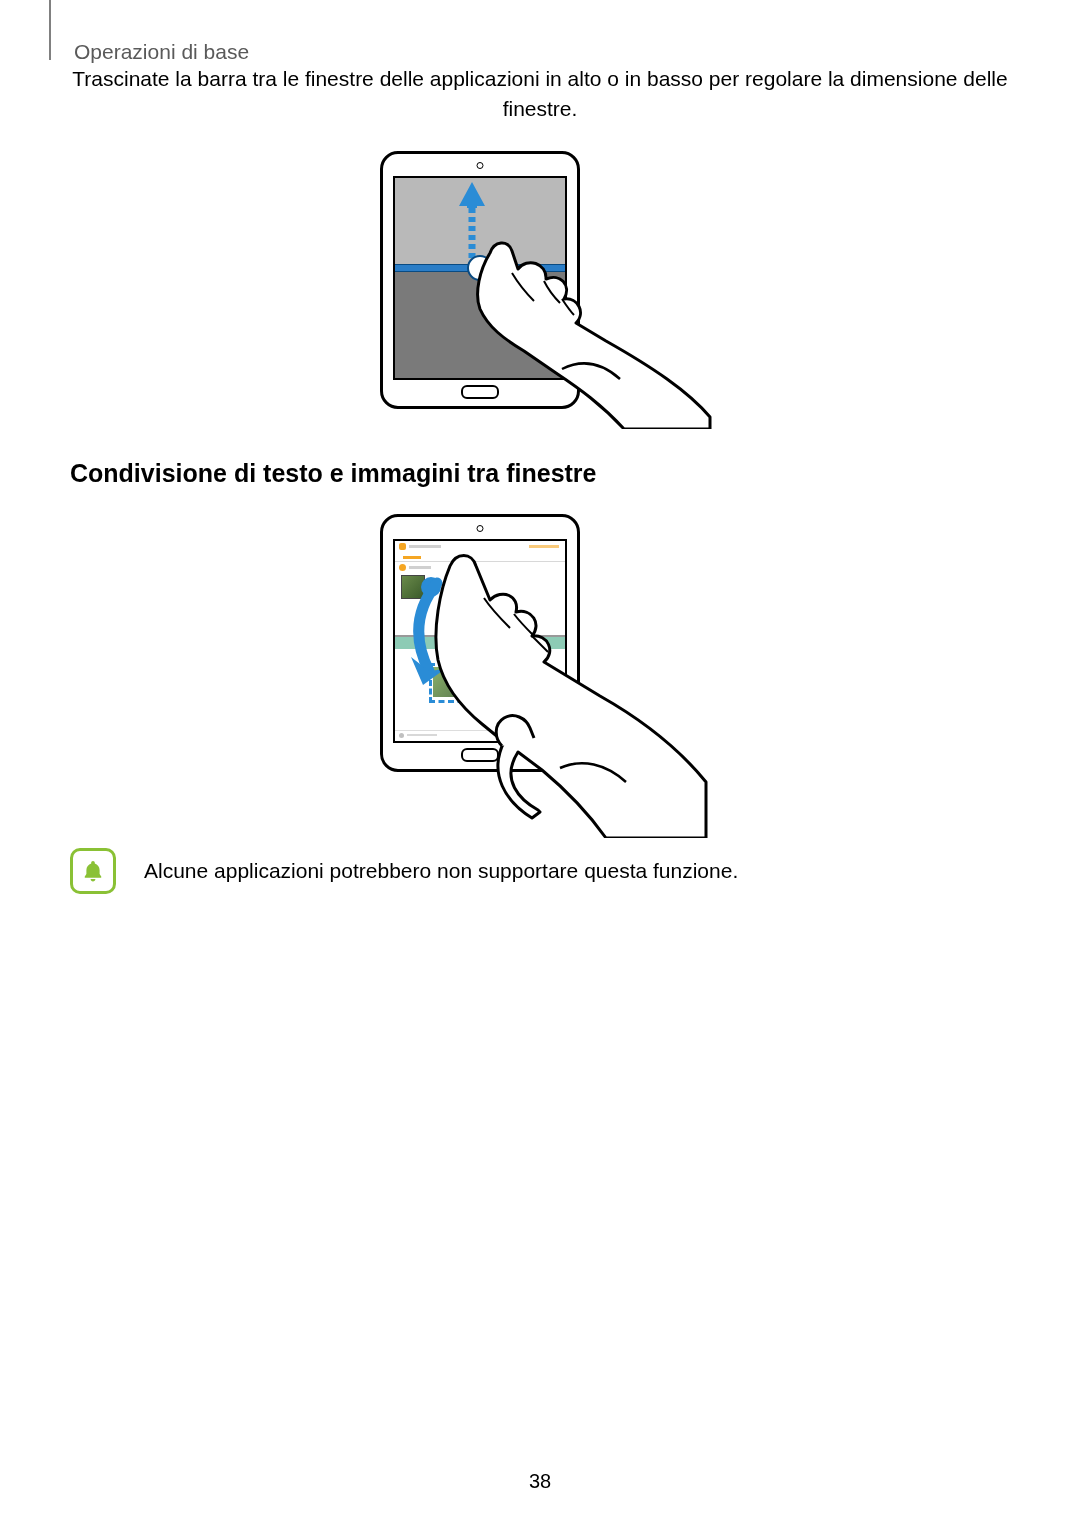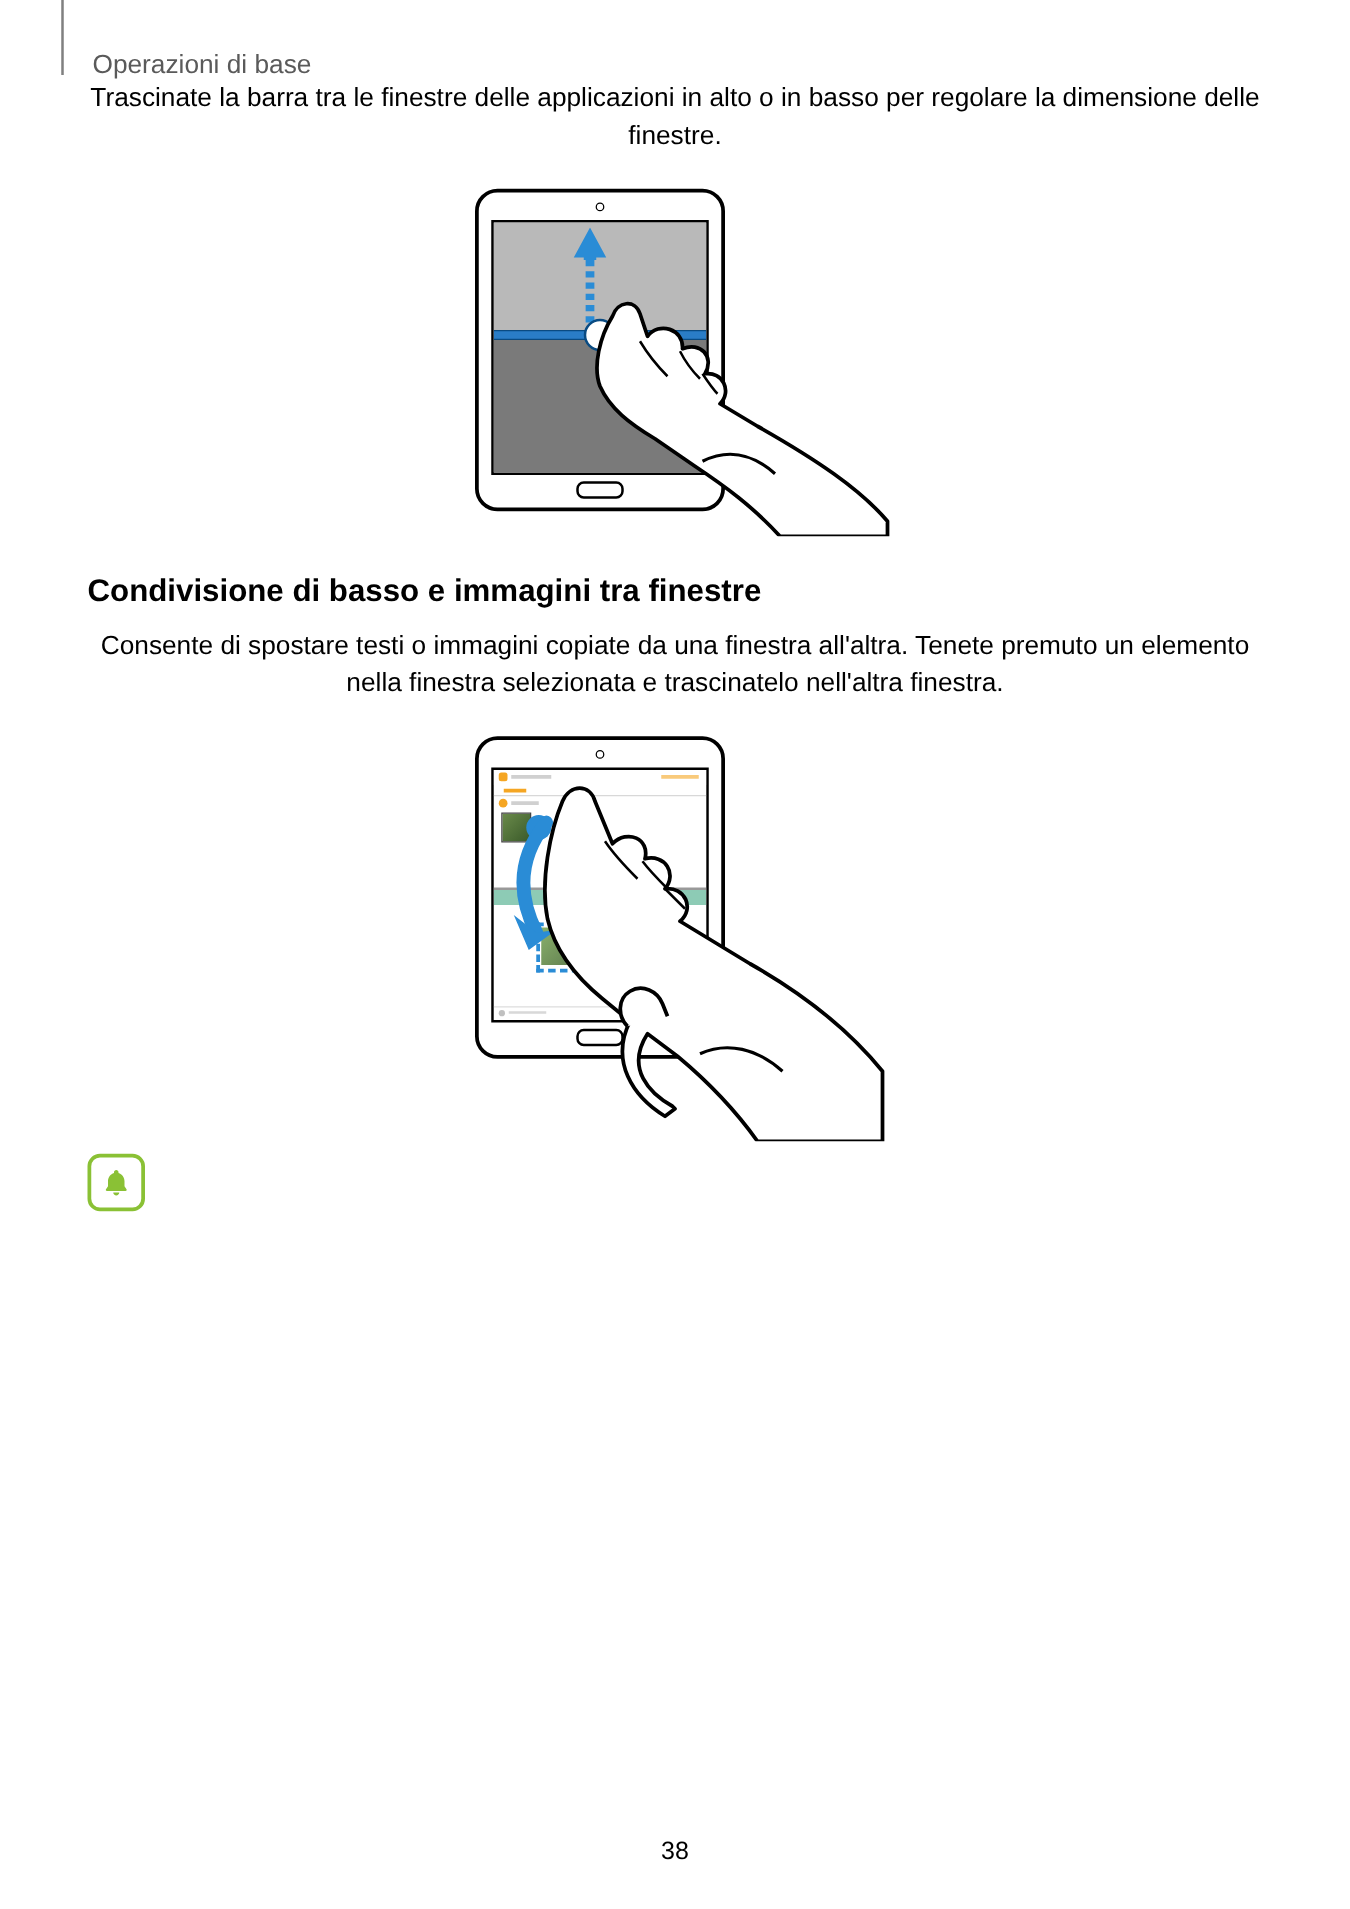--- a/index.html
+++ b/index.html
@@ -337,22 +337,21 @@
                  C52,110 36,98 28,80
                  C22,64 28,40 38,24 Z" fill="#ffffff" stroke="#000" stroke-width="3" stroke-linejoin="round"></path>
         <path d="M60,44 C66,54 74,64 82,72" fill="none" stroke="#000" stroke-width="2"></path>
         <path d="M92,52 C96,60 102,68 108,74" fill="none" stroke="#000" stroke-width="2"></path>
         <path d="M110,70 C114,76 118,82 122,86" fill="none" stroke="#000" stroke-width="2"></path>
         <path d="M110,140 C130,130 150,134 168,150" fill="none" stroke="#000" stroke-width="2.5"></path>
       </svg>
     </div>
   </div>
 
-  <h2 class="section-title second">Condivisione di basso e immagini tra finestre</h2>
-  <p class="body">Consente di spostare testi o immagini copiate da una finestra all'altra. Tenete premuto un elemento nella finestra selezionata e trascinatelo nell'altra finestra.</p>
+  <h2 class="section-title second">Condivisione di testo e immagini tra finestre</h2>
 
   <div class="figure-wrap fig2">
     <div style="position:relative; width: 320px; height: 310px;">
       <div class="tablet">
         <div class="camera-dot"></div>
         <div class="screen">
           <div class="top-app">
             <div class="orange-header">
               <div class="orange-dot1"></div>
               <div class="orange-line1"></div>
@@ -420,16 +419,17 @@
       </svg>
     </div>
   </div>
 
   <div class="note-row">
     <div class="note-icon">
       <svg class="bell" viewBox="0 0 24 24">
         <path d="M12 2 C13 2 13.8 2.8 13.8 3.8 L13.8 4.4 C16.6 5.2 18.6 7.8 18.6 11 L18.6 15 L20.2 17.4 C20.6 18 20.2 18.8 19.4 18.8 L4.6 18.8 C3.8 18.8 3.4 18 3.8 17.4 L5.4 15 L5.4 11 C5.4 7.8 7.4 5.2 10.2 4.4 L10.2 3.8 C10.2 2.8 11 2 12 2 Z M9.6 20 L14.4 20 C14.4 21.3 13.3 22.4 12 22.4 C10.7 22.4 9.6 21.3 9.6 20 Z" fill="#8ac135"></path>
       </svg>
     </div>
+    <div class="note-text">Alcune applicazioni potrebbero non supportare questa funzione.</div>
   </div>
 
   <div class="page-number">38</div>
 </div>
 
 </body></html>

